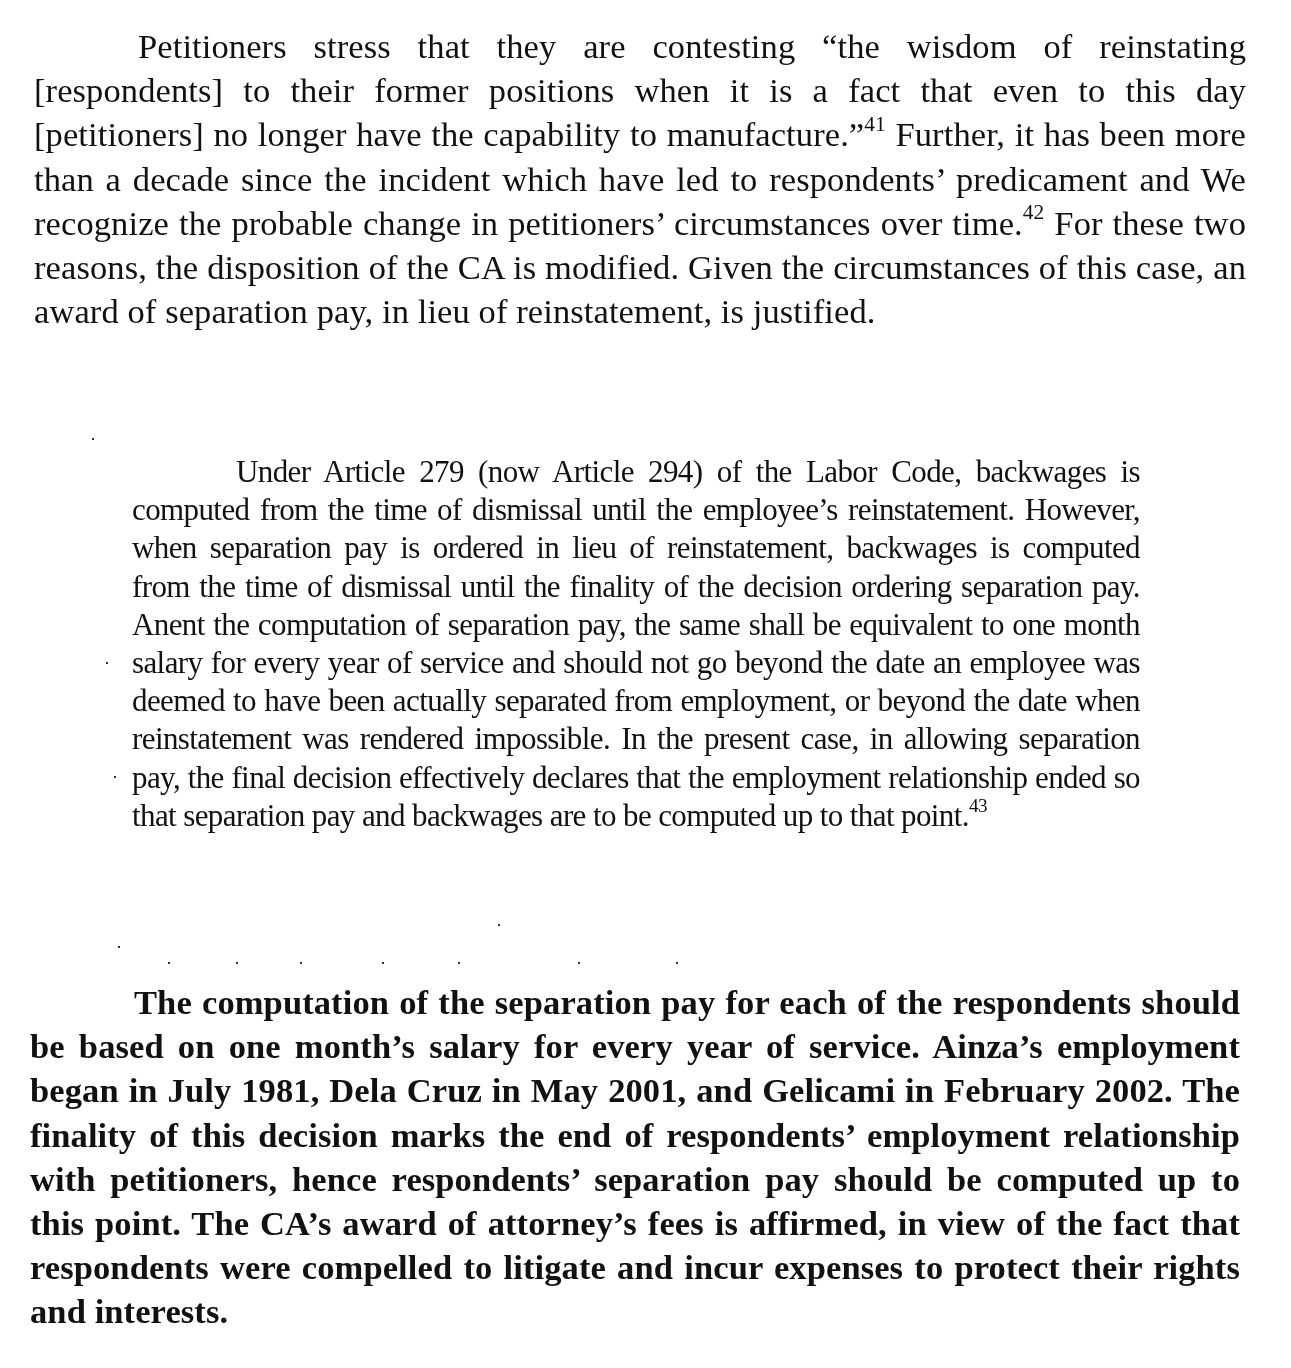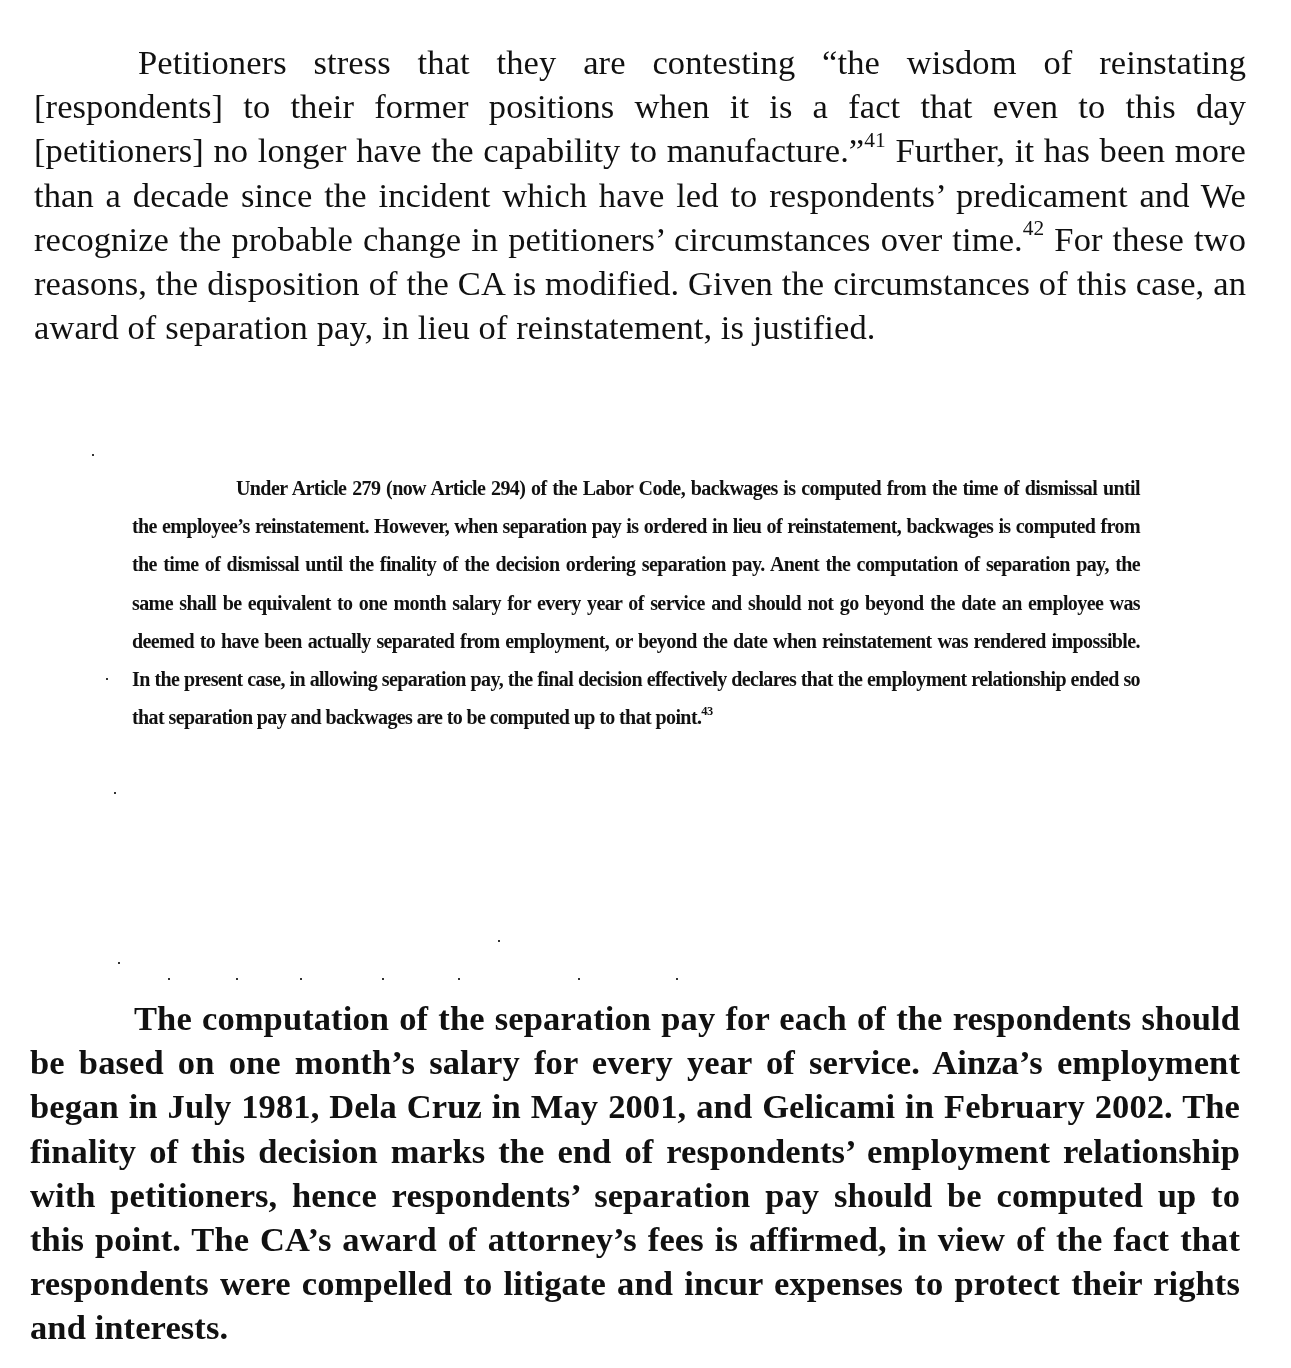--- a/index.html
+++ b/index.html
@@ -10,21 +10,21 @@
     body {
       width: 1291px;
       height: 1368px;
       position: relative;
       overflow: hidden;
       color: #111111;
       font-family: "Liberation Serif", "DejaVu Serif", serif;
     }
     .page {
       position: absolute;
-      left: 0; top: 16px;
+      left: 0; top: 0;
       width: 1291px;
       height: 1024px;
     }
     .para {
       position: absolute;
       left: 34px;
       width: 1212px;
       font-size: 34.5px;
       line-height: 44.2px;
       text-align: justify;
@@ -32,27 +32,26 @@
       margin: 0;
       letter-spacing: 0.1px;
     }
     .para-1 { top: 24px; }
     .para-3 { top: 980px; left: 30px; width: 1210px; font-weight: bold; }
     .quote {
       position: absolute;
       left: 132px;
       top: 453px;
       width: 1008px;
-      font-size: 20px;
+      font-size: 31px;
       line-height: 38.2px;
       text-align: justify;
       text-indent: 104px;
       margin: 0;
       letter-spacing: -0.6px;
-      font-weight: bold;
     }
     sup {
       font-size: 0.62em;
       line-height: 0;
       position: relative;
       top: -0.15em;
       vertical-align: super;
     }
     .speck {
       position: absolute;

